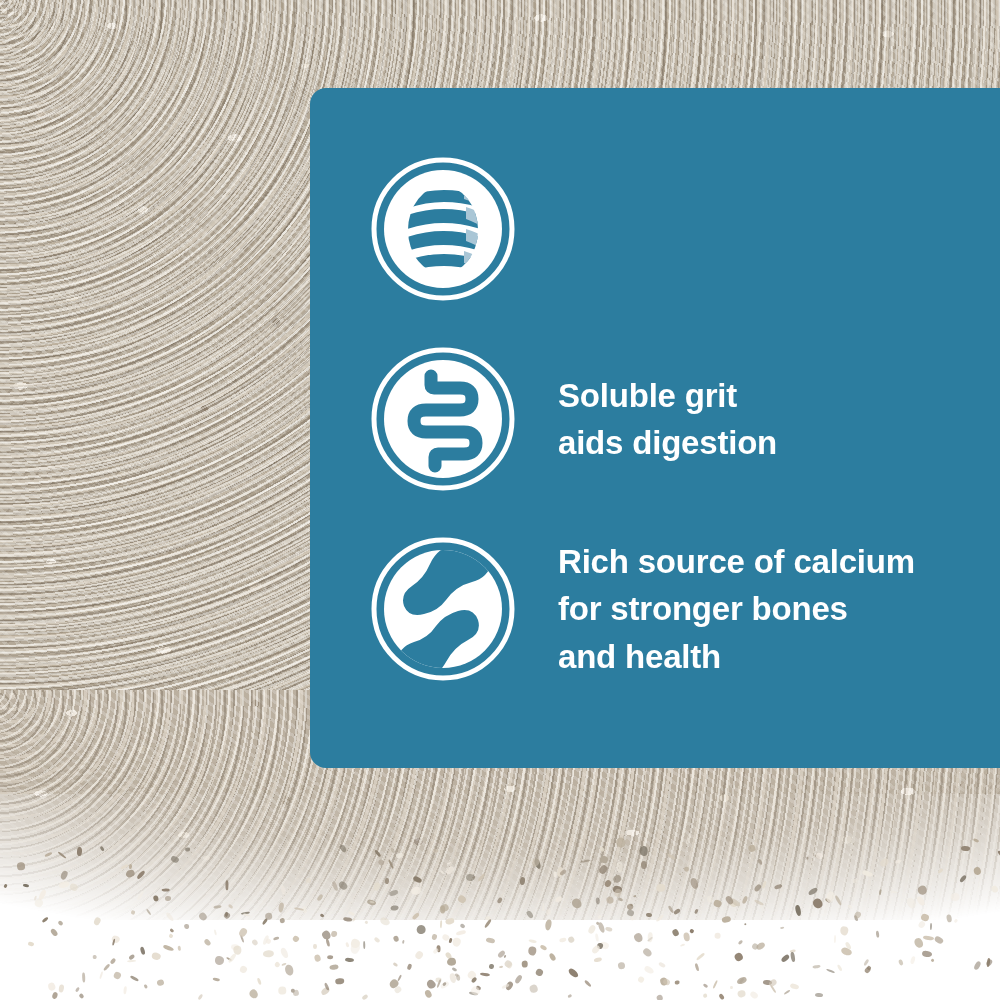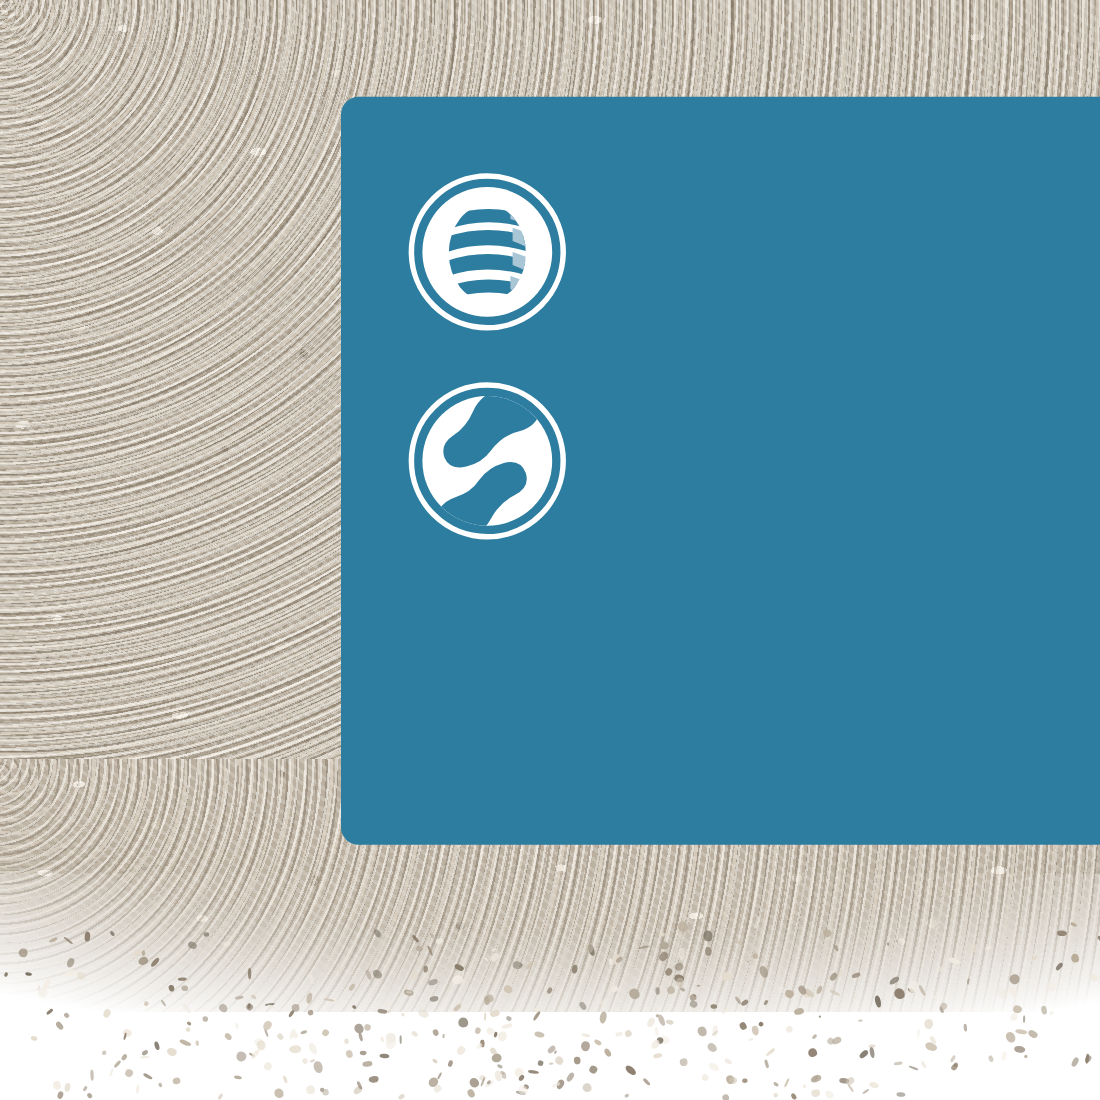--- a/index.html
+++ b/index.html
@@ -647,20 +647,33 @@
 
               <path d="M96 33 Q112 38 124 46 L124 58 Q112 50 96 45 Z" fill="#a9c6d6"></path>
               <path d="M98 53 Q114 58 126 66 L126 80 Q114 71 98 65 Z" fill="#a9c6d6"></path>
               <path d="M98 75 Q114 80 126 88 L126 102 Q114 93 98 87 Z" fill="#a9c6d6"></path>
               <path d="M96 97 Q112 102 124 110 L124 122 Q112 114 96 109 Z" fill="#a9c6d6"></path>
             </g>
           </svg>
         </div>
       </div>
 
+      <div class="benefit-row">
+        <div class="benefit-icon">
+          <svg viewBox="0 0 150 150" xmlns="http://www.w3.org/2000/svg">
+            <circle cx="75" cy="75" r="69" fill="none" stroke="#ffffff" stroke-width="5"></circle>
+            <circle cx="75" cy="75" r="59" fill="#ffffff"></circle>
+            <path d="M63 32 L63 41 Q63 44 66 44 L92 44 Q104 44 104 55 Q104 66 92 66 L58 66
+                     Q46 66 46 77 Q46 88 58 88 L96 88 Q108 88 108 99 Q108 110 96 110 L70 110
+                     Q67 110 67 113 L67 122" fill="none" stroke="#2c7d9f" stroke-width="13" stroke-linecap="round" stroke-linejoin="round"></path>
+          </svg>
+        </div>
+        <div class="benefit-text">Soluble grit
+aids digestion</div>
+      </div>
 
       <div class="benefit-row">
         <div class="benefit-icon">
           <svg viewBox="0 0 150 150" xmlns="http://www.w3.org/2000/svg">
             <circle cx="75" cy="75" r="69" fill="none" stroke="#ffffff" stroke-width="5"></circle>
             <circle cx="75" cy="75" r="59" fill="#ffffff"></circle>
             <defs>
               <clipPath id="boneClip3">
                 <circle cx="75" cy="75" r="59"></circle>
               </clipPath>
@@ -672,18 +685,21 @@
 
               <path d="M58 146 Q70 142 78 128 Q86 113 100 106 Q114 99 110 86
                        Q105 73 90 77 Q76 81 68 92 Q60 104 46 108 Q30 113 28 130
                        Q26 146 42 150 Z" fill="#2c7d9f"></path>
 
               <path d="M150 0 L150 46 Q132 38 128 18 Q126 4 134 0 Z" fill="#2c7d9f"></path>
               <path d="M0 150 L0 112 Q14 118 20 136 Q24 148 16 150 Z" fill="#2c7d9f"></path>
             </g>
           </svg>
         </div>
+        <div class="benefit-text">Rich source of calcium
+for stronger bones
+and health</div>
       </div>
 
     </div>
   </div>
 
 </div>
 
 </body></html>

